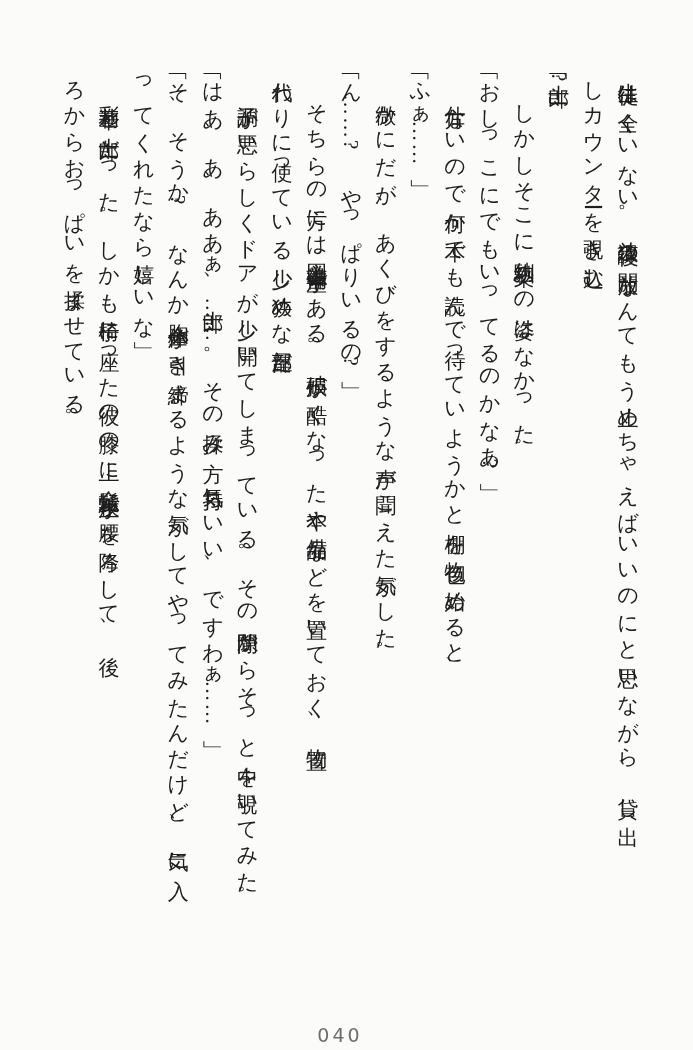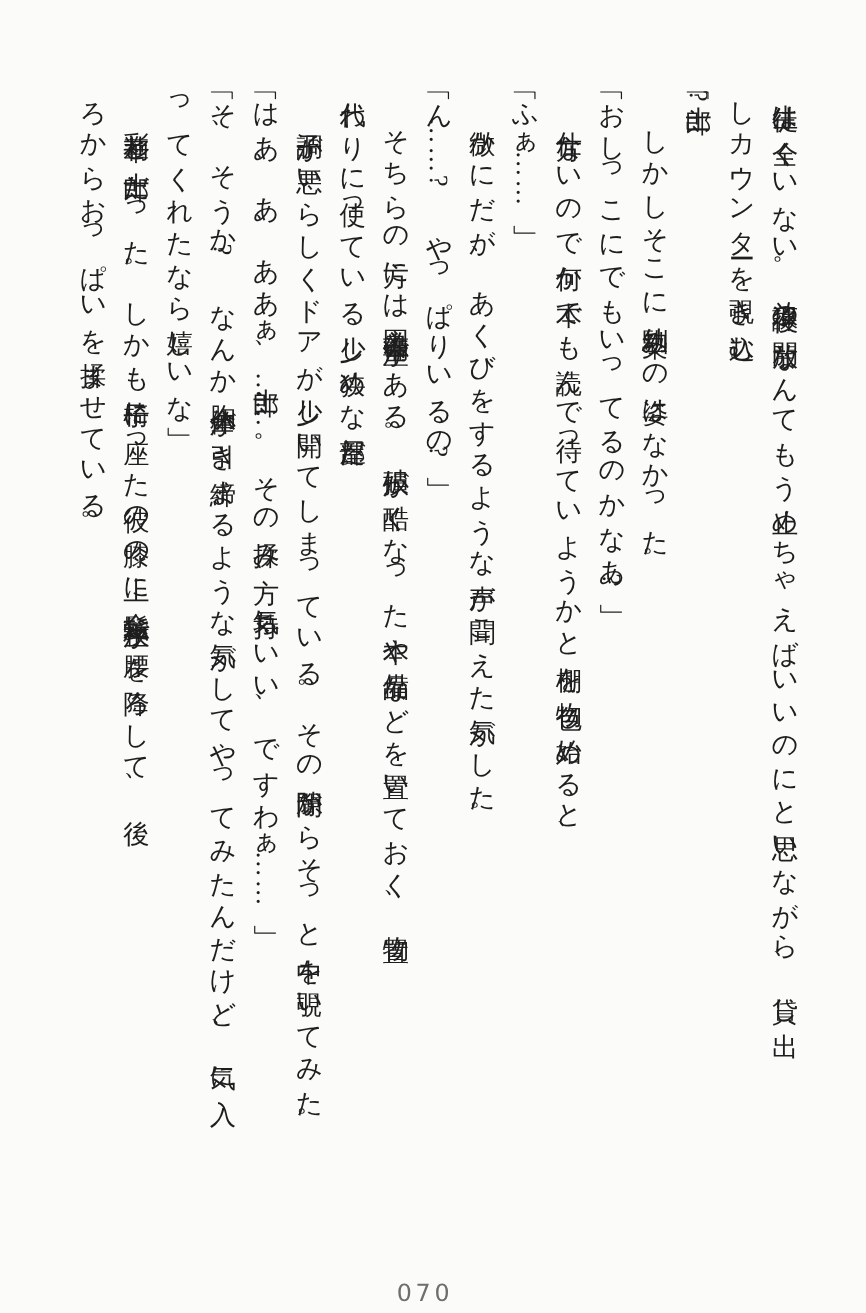--- a/index.html
+++ b/index.html
@@ -66,15 +66,15 @@
     <p class="text-col">　そちらの方には図書準備室がある。破損が酷くなった本や備品などを置いておく、物置</p>
     <p class="text-col">代わりに使っている少し狭めな部屋だ。</p>
     <p class="text-col">　調子が悪いらしくドアが少し開いてしまっている。その隙間からそっと中を覗いてみた。</p>
     <p class="text-col">「はあ、あ、ああぁ、士郎……。その揉み方、気持ちいい、ですわぁ……」</p>
     <p class="text-col">「そ、そうか?　なんか胸全体が引き締まるような気がしてやってみたんだけど、気に入</p>
     <p class="text-col">ってくれたなら嬉しいな」</p>
     <p class="text-col">　彩莉華と士郎だった。しかも椅子に座った彼の膝の上に金髪転校生が腰を降ろして、後</p>
     <p class="text-col">ろからおっぱいを揉ませている。</p>
   </div>
 
-  <div class="page-number">070</div>
+  <div class="page-number">040</div>
 
 </div>
 
 </body></html>

